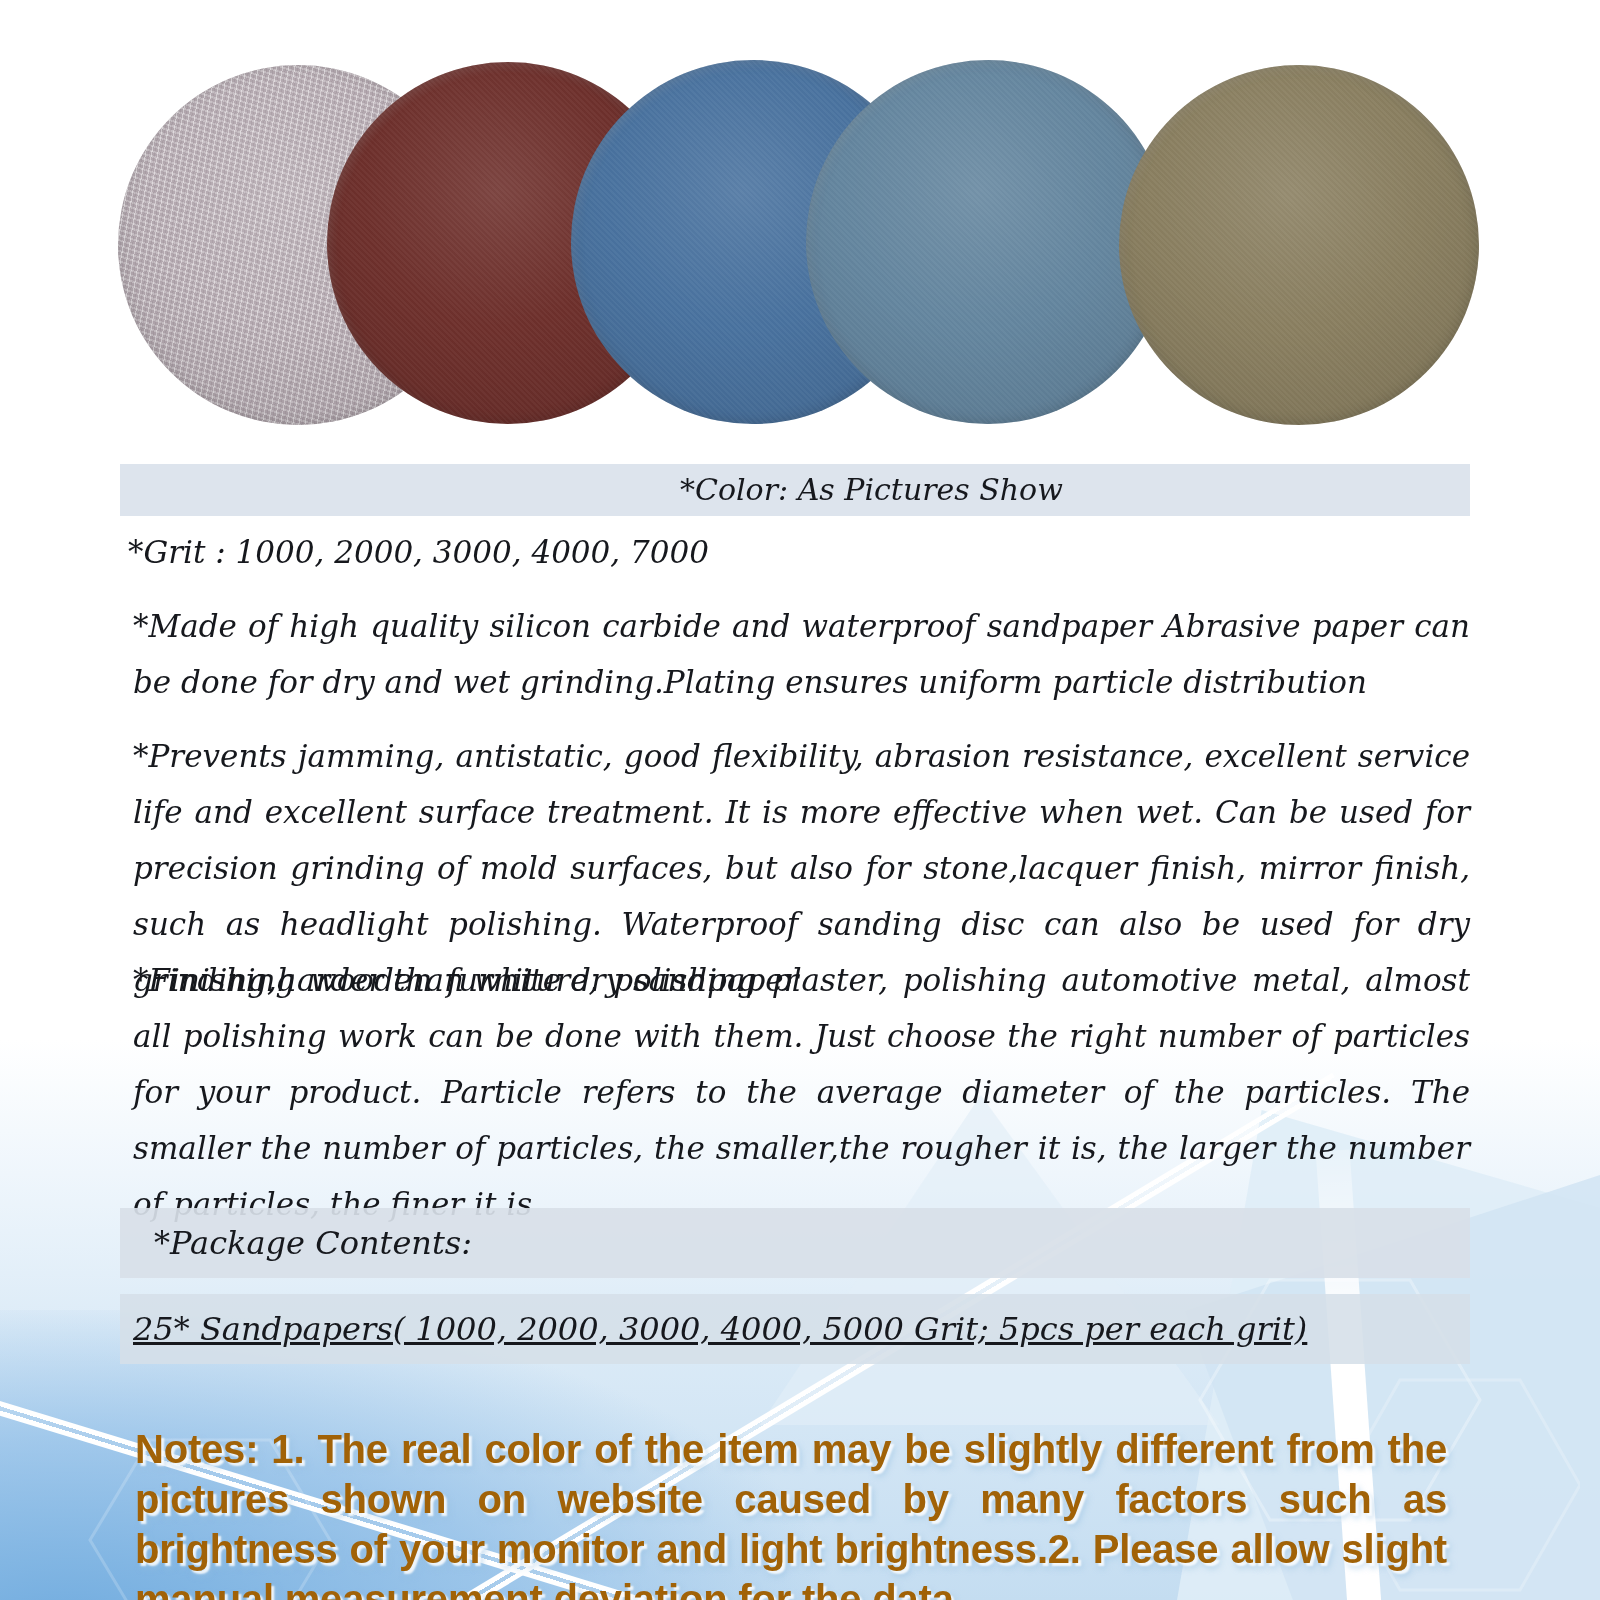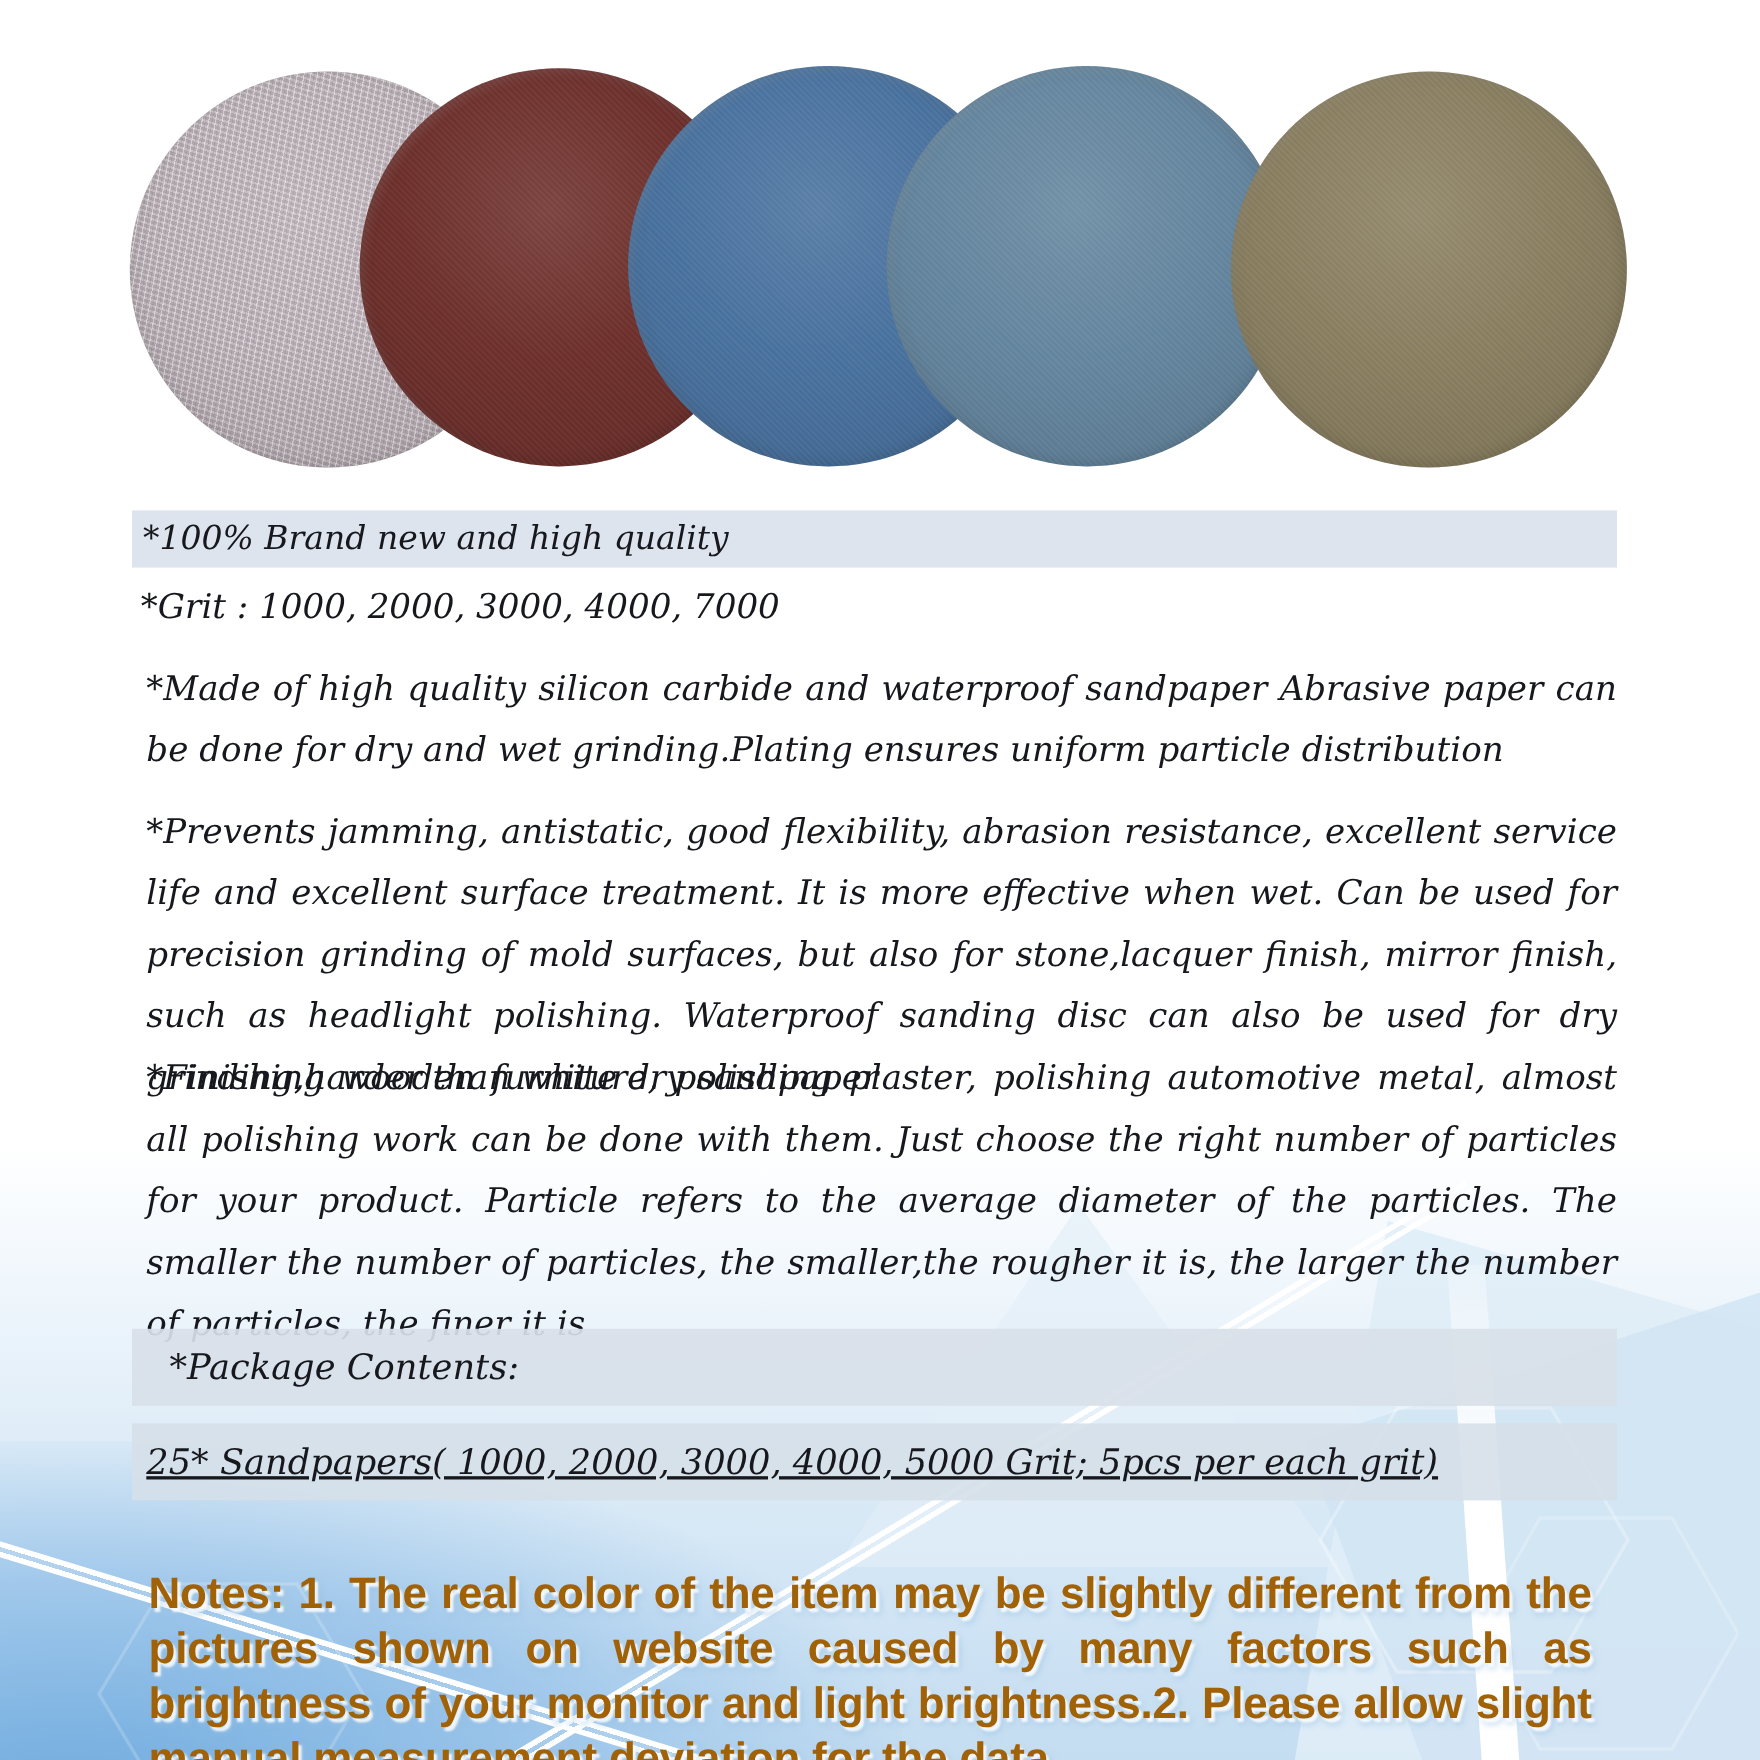--- a/index.html
+++ b/index.html
@@ -114,21 +114,21 @@
       <div class="grain"></div>
       <div class="shade"></div>
     </div>
   <div class="disc disc-5" style="background-color: rgb(138, 127, 96);">
       <div class="grain"></div>
       <div class="shade"></div>
     </div>
 </div>
 
 <div class="specs-bar">
-  <span class="script spec-1">*100% Brand new and high quality</span>
+  <span class="script spec-2">*Color: As Pictures Show</span>
 </div>
 
 <div class="script grit-line">*Grit : 1000, 2000, 3000, 4000, 7000</div>
 
 <p class="script para para-1">*Made of high quality silicon carbide and waterproof sandpaper Abrasive paper can be done for dry and wet grinding.Plating ensures uniform particle distribution</p>
 <p class="script para para-2">*Prevents jamming, antistatic, good flexibility, abrasion resistance, excellent service life and excellent surface treatment. It is more effective when wet. Can be used for precision grinding of mold surfaces, but also for stone,lacquer finish, mirror finish, such as headlight polishing. Waterproof sanding disc can also be used for dry grinding,harder than white dry sandpaper</p>
 <p class="script para para-3">*Finishing wooden furniture, polishing plaster, polishing automotive metal, almost all polishing work can be done with them. Just choose the right number of particles for your product. Particle refers to the average diameter of the particles. The smaller the number of particles, the smaller,the rougher it is, the larger the number of particles, the finer it is</p>
 
 <div class="band band-a">
   <span class="script">*Package Contents:</span>

